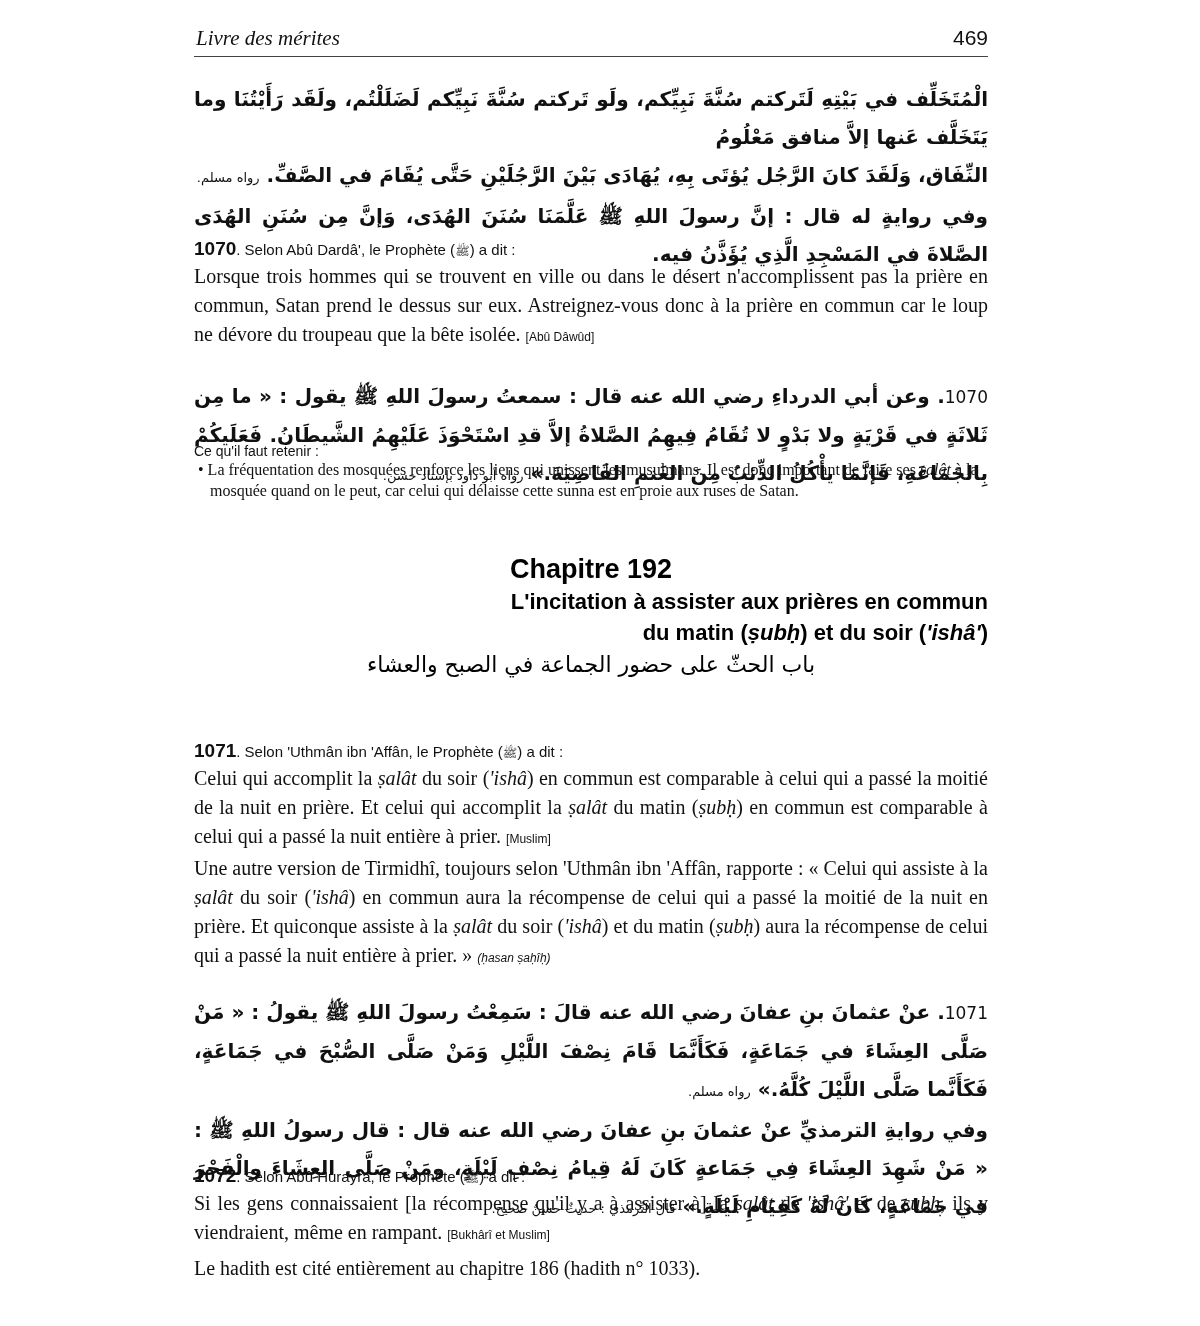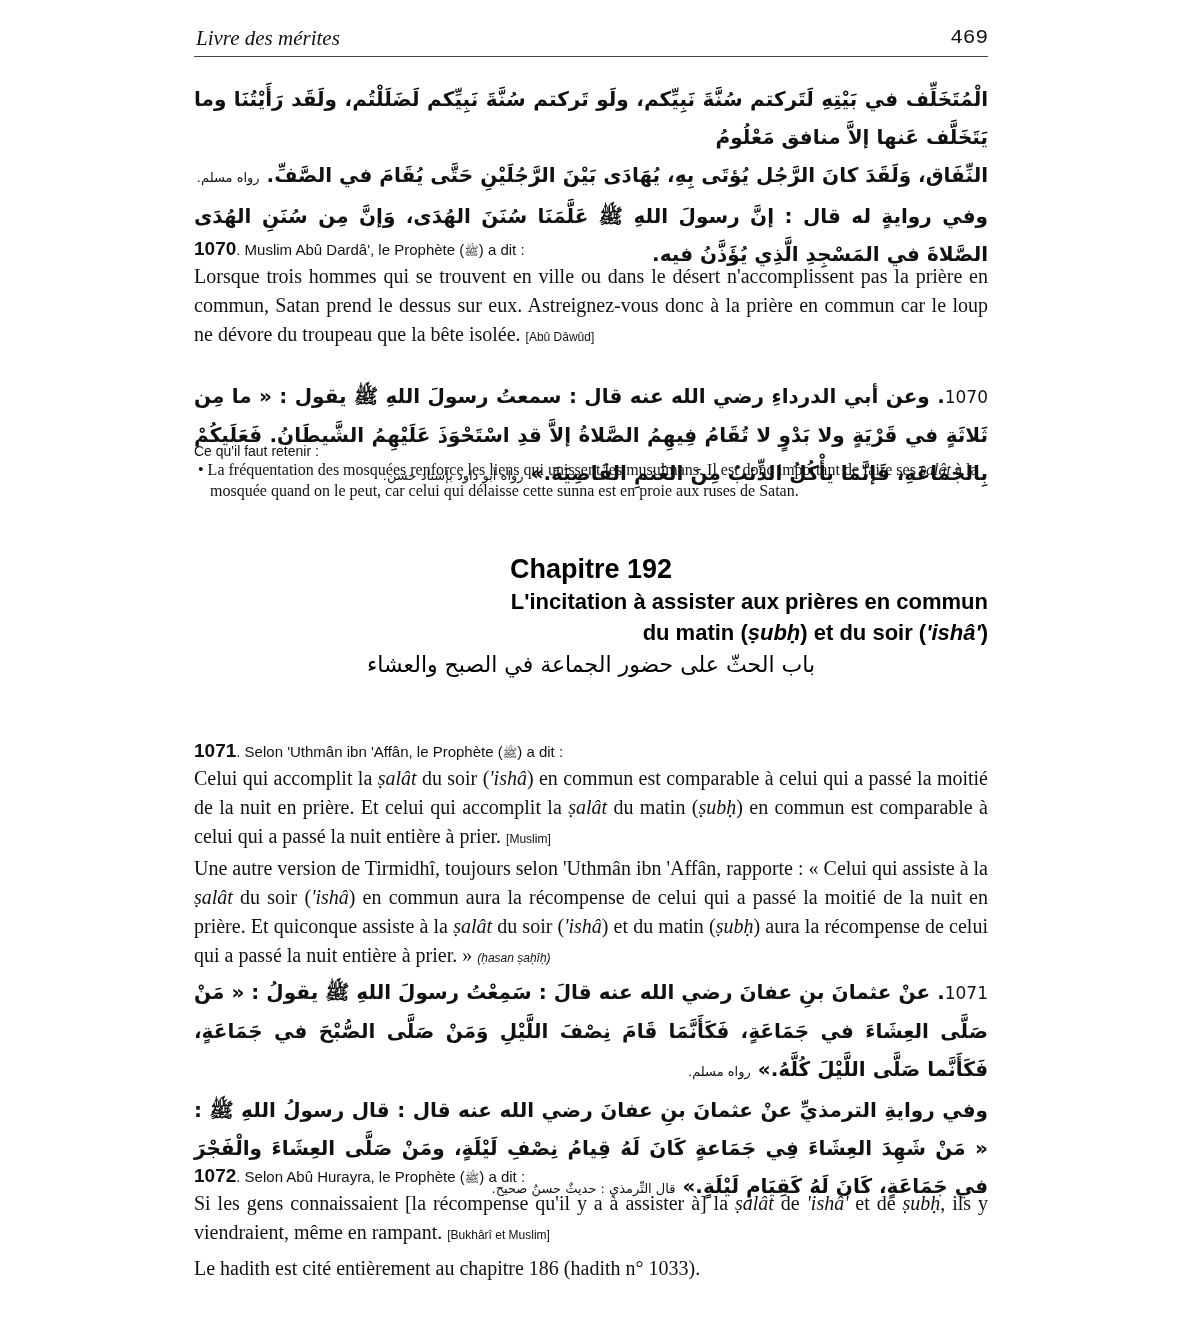--- a/index.html
+++ b/index.html
@@ -1,21 +1,21 @@
 <!DOCTYPE html>
 <html><head>
   <meta charset="utf-8">
   <style>
     html, body { margin: 0; padding: 0; background: #ffffff; }
     body { width: 1200px; height: 1326px; position: relative; overflow: hidden; color: #111; }
     .page { position: absolute; left: 194px; top: 0; width: 794px; }
 
     .running-head { position: absolute; left: 0; top: 26px; width: 794px; height: 30px; }
     .running-title { position: absolute; left: 2px; top: 0; font-family: "Liberation Serif", serif; font-style: italic; font-size: 21px; }
-    .page-number { position: absolute; right: 0; top: 0; font-family: Liberation Mono, monospace; font-size: 21px; }
+    .page-number { position: absolute; right: 0; top: 0; font-family: Liberation Sans, sans-serif; font-size: 21px; }
     .head-rule { position: absolute; left: 0; top: 56px; width: 794px; height: 0; border-top: 1.5px solid #444; }
 
     .ar { direction: rtl; text-align: justify; text-align-last: right; font-family: "DejaVu Sans", sans-serif; font-size: 20px; line-height: 38px; font-weight: bold; color: #111; }
     .ar .small { font-size: 13px; font-weight: normal; }
     .ar .num { direction: ltr; unicode-bidi: embed; font-weight: normal; font-size: 17px; }
 
     .block { position: absolute; left: 0; width: 794px; }
 
     .hadith-head { font-family: "Liberation Sans", sans-serif; font-size: 15px; line-height: 22px; }
     .hadith-head .hnum { font-weight: bold; font-size: 19px; }
@@ -45,21 +45,21 @@
   <div class="head-rule"></div>
 
   <div class="block ar" style="top:80px;">
     <div>الْمُتَخَلِّف في بَيْتِهِ لَتَركتم سُنَّةَ نَبِيِّكم، ولَو تَركتم سُنَّةَ نَبِيِّكم لَضَلَلْتُم، ولَقَد رَأَيْتُنَا وما يَتَخَلَّف عَنها إلاَّ منافق مَعْلُومُ</div>
     <div><span>النِّفَاق، وَلَقَدَ كانَ الرَّجُل يُؤتَى بِهِ، يُهَادَى بَيْنَ الرَّجُلَيْنِ حَتَّى يُقَامَ في الصَّفِّ.</span> <span class="small">رواه مسلم.</span></div>
     <div>وفي روايةٍ له قال : إنَّ رسولَ اللهِ ﷺ عَلَّمَنَا سُنَنَ الهُدَى، وَإنَّ مِن سُنَنِ الهُدَى الصَّلاةَ في المَسْجِدِ الَّذِي يُؤَذَّنُ فيه.</div>
   </div>
 
   <div class="block" style="top:238px;">
     <div class="hadith-head">
-      <span class="hnum">1070</span><span>. Muslim Abû Dardâ', le Prophète (</span><span class="saw">ﷺ</span><span>) a dit :</span>
+      <span class="hnum">1070</span><span>. Selon Abû Dardâ', le Prophète (</span><span class="saw">ﷺ</span><span>) a dit :</span>
     </div>
     <div class="fr">
       <span>Lorsque trois hommes qui se trouvent en ville ou dans le désert n'accomplissent pas la prière en commun, Satan prend le dessus sur eux. Astreignez-vous donc à la prière en commun car le loup ne dévore du troupeau que la bête isolée.</span>
       <span class="ref">[Abû Dâwûd]</span>
     </div>
     <div class="ar" style="margin-top:25px;">
       <span class="num">1070</span><span>. وعن أبي الدرداءِ رضي الله عنه قال : سمعتُ رسولَ اللهِ ﷺ يقول : « ما مِن ثَلاثَةٍ في قَرْيَةٍ ولا بَدْوٍ لا تُقَامُ فِيهِمُ الصَّلاةُ إلاَّ قدِ اسْتَحْوَذَ عَلَيْهِمُ الشَّيطَانُ. فَعَلَيكُمْ بِالجَمَاعَةِ، فَإنَّمَا يأْكُلُ الذِّئبُ مِنَ الغَنمِ القَاصِيَةَ.»</span>
       <span class="small">رواه أبو داود بإسناد حسن.</span>
     </div>
   </div>
@@ -86,21 +86,21 @@
       <span class="hnum">1071</span><span>. Selon 'Uthmân ibn 'Affân, le Prophète (</span><span class="saw">ﷺ</span><span>) a dit :</span>
     </div>
     <div class="fr">
       <span>Celui qui accomplit la </span><i>ṣalât</i><span> du soir (</span><i>'ishâ</i><span>) en commun est comparable à celui qui a passé la moitié de la nuit en prière. Et celui qui accomplit la </span><i>ṣalât</i><span> du matin (</span><i>ṣubḥ</i><span>) en commun est comparable à celui qui a passé la nuit entière à prier.</span>
       <span class="ref">[Muslim]</span>
     </div>
     <div class="fr">
       <span>Une autre version de Tirmidhî, toujours selon 'Uthmân ibn 'Affân, rapporte : « Celui qui assiste à la </span><i>ṣalât</i><span> du soir (</span><i>'ishâ</i><span>) en commun aura la récompense de celui qui a passé la moitié de la nuit en prière. Et quiconque assiste à la </span><i>ṣalât</i><span> du soir (</span><i>'ishâ</i><span>) et du matin (</span><i>ṣubḥ</i><span>) aura la récompense de celui qui a passé la nuit entière à prier. »</span>
       <span class="ref" style="font-style:italic;">(ḥasan ṣaḥîḥ)</span>
     </div>
-    <div class="ar" style="margin-top:0;">
+    <div class="ar" style="margin-top:20px;">
       <span class="num">1071</span><span>. عنْ عثمانَ بنِ عفانَ رضي الله عنه قالَ : سَمِعْتُ رسولَ اللهِ ﷺ يقولُ : « مَنْ صَلَّى العِشَاءَ في جَمَاعَةٍ، فَكَأَنَّمَا قَامَ نِصْفَ اللَّيْلِ وَمَنْ صَلَّى الصُّبْحَ في جَمَاعَةٍ، فَكَأَنَّما صَلَّى اللَّيْلَ كُلَّهُ.»</span>
       <span class="small">رواه مسلم.</span>
     </div>
     <div class="ar">
       <span>وفي روايةِ الترمذيِّ عنْ عثمانَ بنِ عفانَ رضي الله عنه قال : قال رسولُ اللهِ ﷺ : « مَنْ شَهِدَ العِشَاءَ فِي جَمَاعةٍ كَانَ لَهُ قِيامُ نِصْفِ لَيْلَةٍ، ومَنْ صَلَّى العِشَاءَ والْفَجْرَ في جَمَاعَةٍ، كَانَ لَهُ كَقِيَامِ لَيْلَةٍ.»</span>
       <span class="small">قال التِّرمذي : حديثٌ حسنٌ صحيح.</span>
     </div>
   </div>
 
   <div class="block" style="top:1165px;">

